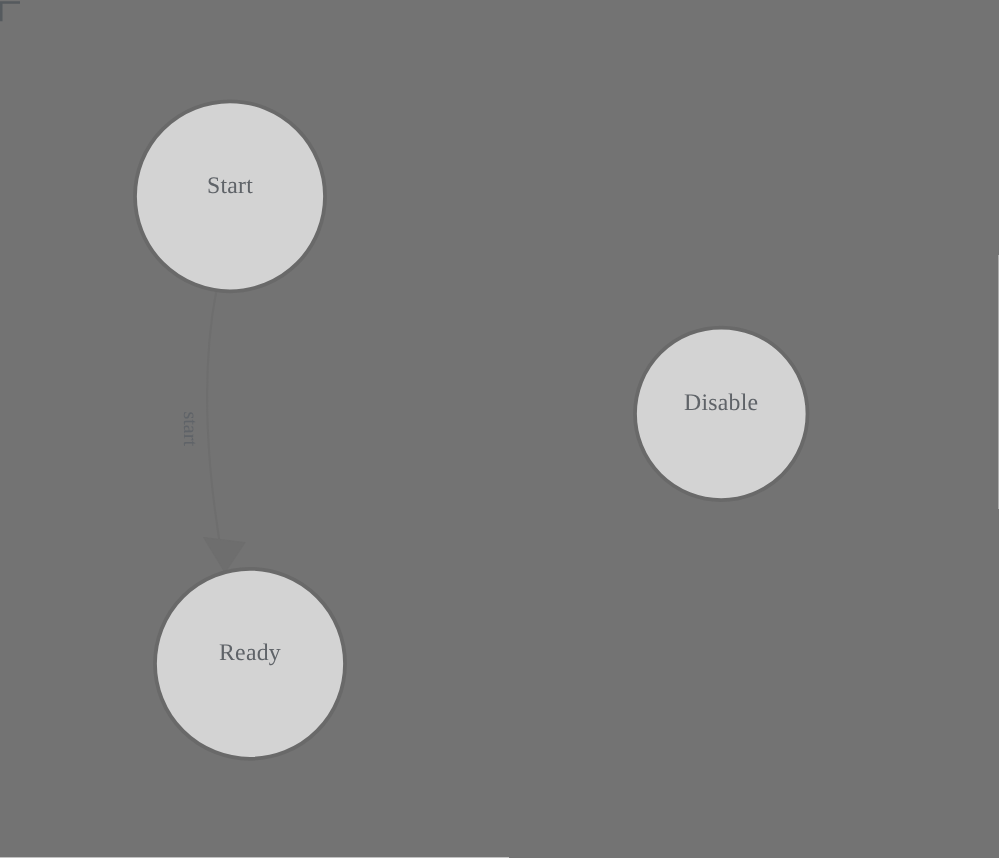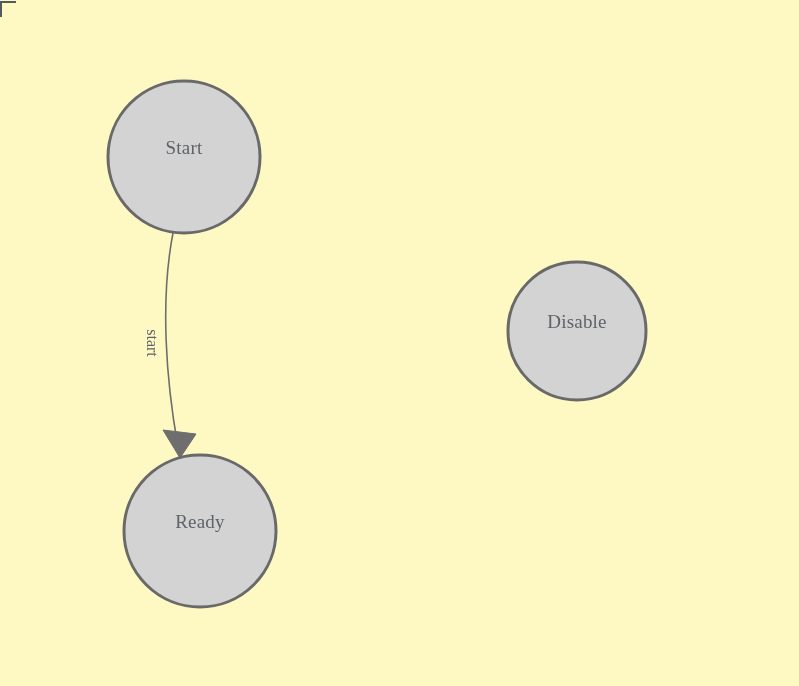--- a/index.html
+++ b/index.html
@@ -59,21 +59,21 @@
   .corner-mark {
     fill: none;
     stroke: #555a5e;
     stroke-width: 2;
     stroke-linecap: butt;
   }
 </style>
 </head>
 <body>
 
-<div id="canvas-root" style="width: 799px; height: 686px; background: #fef9c3;">
+<div id="canvas-root" style="width: 799px; height: 686px; background: #737373;">
   <svg id="diagram-svg" viewBox="0 0 799 686" xmlns="http://www.w3.org/2000/svg">
 
     <path class="corner-mark" d="M 1,17 L 1,2 L 16,2" stroke="#555a5e"></path>
 
     <g>
       <path class="edge-path" d="M 173,233 C 160,300 166,380 178,447"></path>
       <polygon class="edge-arrowhead" points="163,430 196,434 180,458"></polygon>
       <g>
         <text class="edge-label" x="151" y="343" transform="rotate(90 151 343)" fill="#5f6368">start</text>
       </g>

